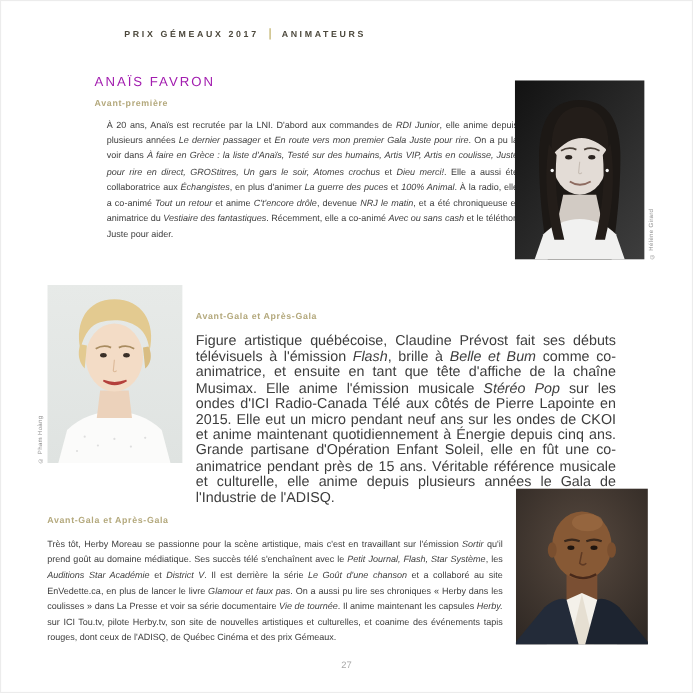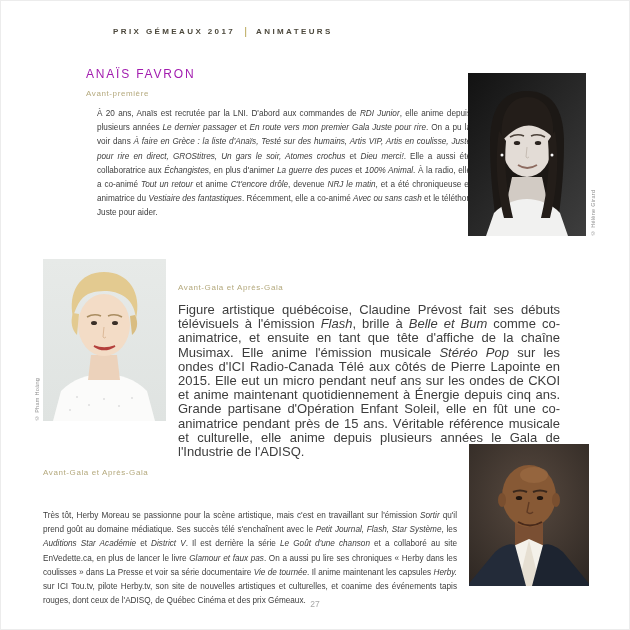--- a/index.html
+++ b/index.html
@@ -7,26 +7,26 @@
     position:relative;width:630px;height:630px;background:#ffffff;
     font-family:"Liberation Sans",sans-serif;overflow:hidden;
     box-sizing:border-box;border:1px solid #ececec;
   }
   
   .topbar{position:absolute;left:85px;top:24px;display:flex;align-items:center;gap:9px;
     font-size:8px;letter-spacing:2.4px;color:#4c483c;font-weight:bold;padding-left:27px;}
   .topbar .sep{color:#b5a24e;font-weight:normal;font-size:11px;letter-spacing:0;}
   
   .pname{position:absolute;font-size:12px;letter-spacing:1.8px;color:#a21caf;font-weight:400;white-space:nowrap;}
-  .prole{position:absolute;font-size:8px;letter-spacing:.6px;color:#b4a97d;white-space:nowrap;}
+  .prole{position:absolute;font-size:8px;letter-spacing:.6px;color:#b4a97d;white-space:nowrap;font-weight:bold;}
   .bio{position:absolute;font-size:8px;line-height:14.2px;color:#3d3d3d;text-align:justify;}
   .bio .it{font-style:italic;}
   #bio-1{left:96px;top:106px;width:374px;font-size:8.2px;}
   #bio-2{left:177px;top:302px;width:382px;font-size:13px;}
-  #bio-3{left:42px;top:508px;width:414px;font-size:8.2px;}
+  #bio-3{left:42px;top:487px;width:414px;font-size:8.2px;}
   #name-1{left:85px;top:66px;} #role-1{left:85px;top:88px;}
   #name-2{left:177px;top:260px;} #role-2{left:177px;top:282px;}
   #name-3{left:42px;top:445px;} #role-3{left:42px;top:467px;}
   
   .photo{position:absolute;display:block;}
   #photo-1{left:467px;top:72px;width:118px;height:163px;}
   #photo-2{left:42px;top:258px;width:123px;height:162px;}
   #photo-3{left:468px;top:443px;width:120px;height:142px;}
   
   .credit{position:absolute;writing-mode:vertical-rl;transform:rotate(180deg);

